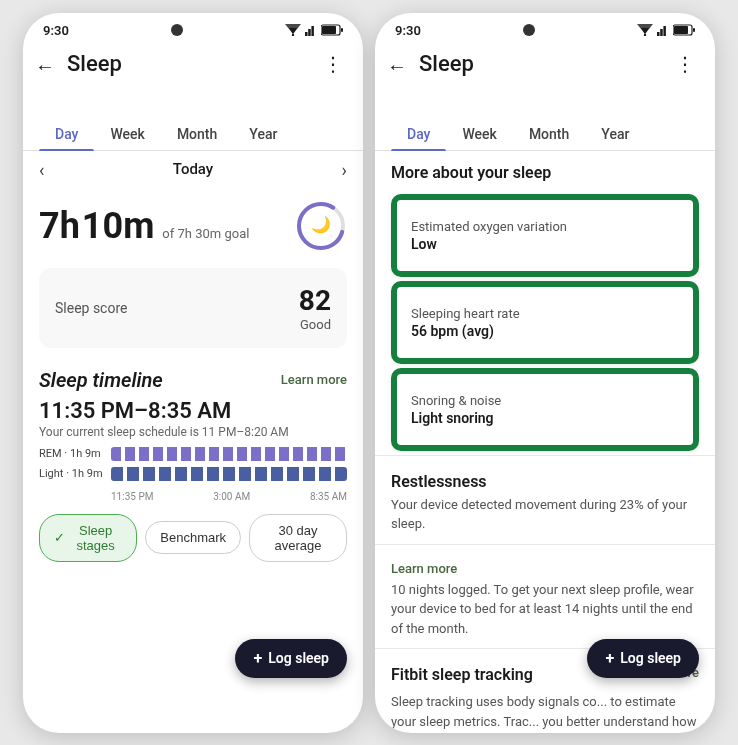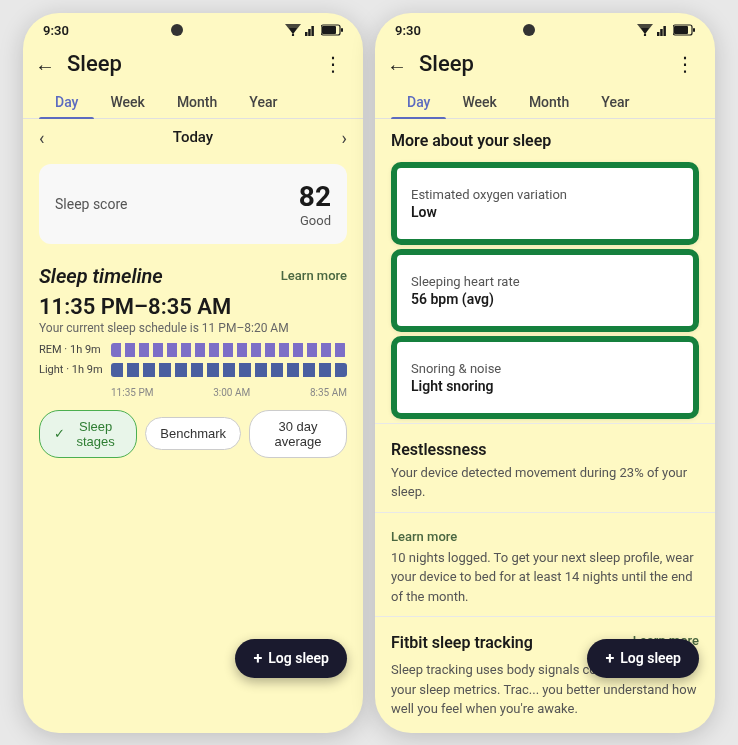--- a/index.html
+++ b/index.html
@@ -14,21 +14,21 @@
       overflow: hidden;
     }
     .phones-container {
       display: flex;
       gap: 12px;
       padding: 10px;
     }
     .phone {
       width: 340px;
       height: 720px;
-      background: #fef9c3;
+      background: #ffffff;
       border-radius: 36px;
       overflow: hidden;
       position: relative;
       box-shadow: 0 4px 24px rgba(0,0,0,0.18);
       display: flex;
       flex-direction: column;
     }
     .status-bar {
       display: flex;
       justify-content: space-between;
@@ -74,20 +74,21 @@
       color: #1a1a1a;
       cursor: pointer;
       padding: 4px;
     }
     .tabs {
       display: flex;
       padding: 0 16px;
       gap: 0;
       border-bottom: 1px solid #e0e0e0;
       flex-shrink: 0;
+      margin-top: 32px;
     }
     .tab {
       padding: 8px 16px;
       font-size: 14px;
       color: #444;
       cursor: pointer;
       position: relative;
       font-weight: 500;
     }
     .tab.active {
@@ -383,20 +384,37 @@
     </div>
 
     <div class="scroll-area">
 
       <div class="date-nav">
         <span class="date-nav-arrow">‹</span>
         <span class="date-nav-label">Today</span>
         <span class="date-nav-arrow">›</span>
       </div>
 
+      <div class="sleep-duration-section">
+        <div>
+          <div style="display:flex;align-items:baseline;gap:2px">
+            <span style="font-size:36px;font-weight:700;color:#1a1a1a">7h</span>
+            <span style="font-size:36px;font-weight:700;color:#1a1a1a">10m</span>
+            <span class="sleep-goal">of 7h 30m goal</span>
+          </div>
+        </div>
+
+        <div class="sleep-circle-icon">
+          <svg width="52" height="52" viewBox="0 0 52 52">
+            <circle cx="26" cy="26" r="22" fill="none" stroke="#e0e0e0" stroke-width="4"></circle>
+            <circle cx="26" cy="26" r="22" fill="none" stroke="#7c6fc7" stroke-width="4" stroke-dasharray="110 28" stroke-dashoffset="-6" stroke-linecap="round"></circle>
+            <text x="26" y="30" text-anchor="middle" font-size="16" fill="#7c6fc7">🌙</text>
+          </svg>
+        </div>
+      </div>
 
       <div class="sleep-score-card">
         <span class="sleep-score-label">Sleep score</span>
         <div>
           <div class="sleep-score-value">82</div>
           <div class="sleep-score-sub">Good</div>
         </div>
       </div>
 
       <div class="section-header">

